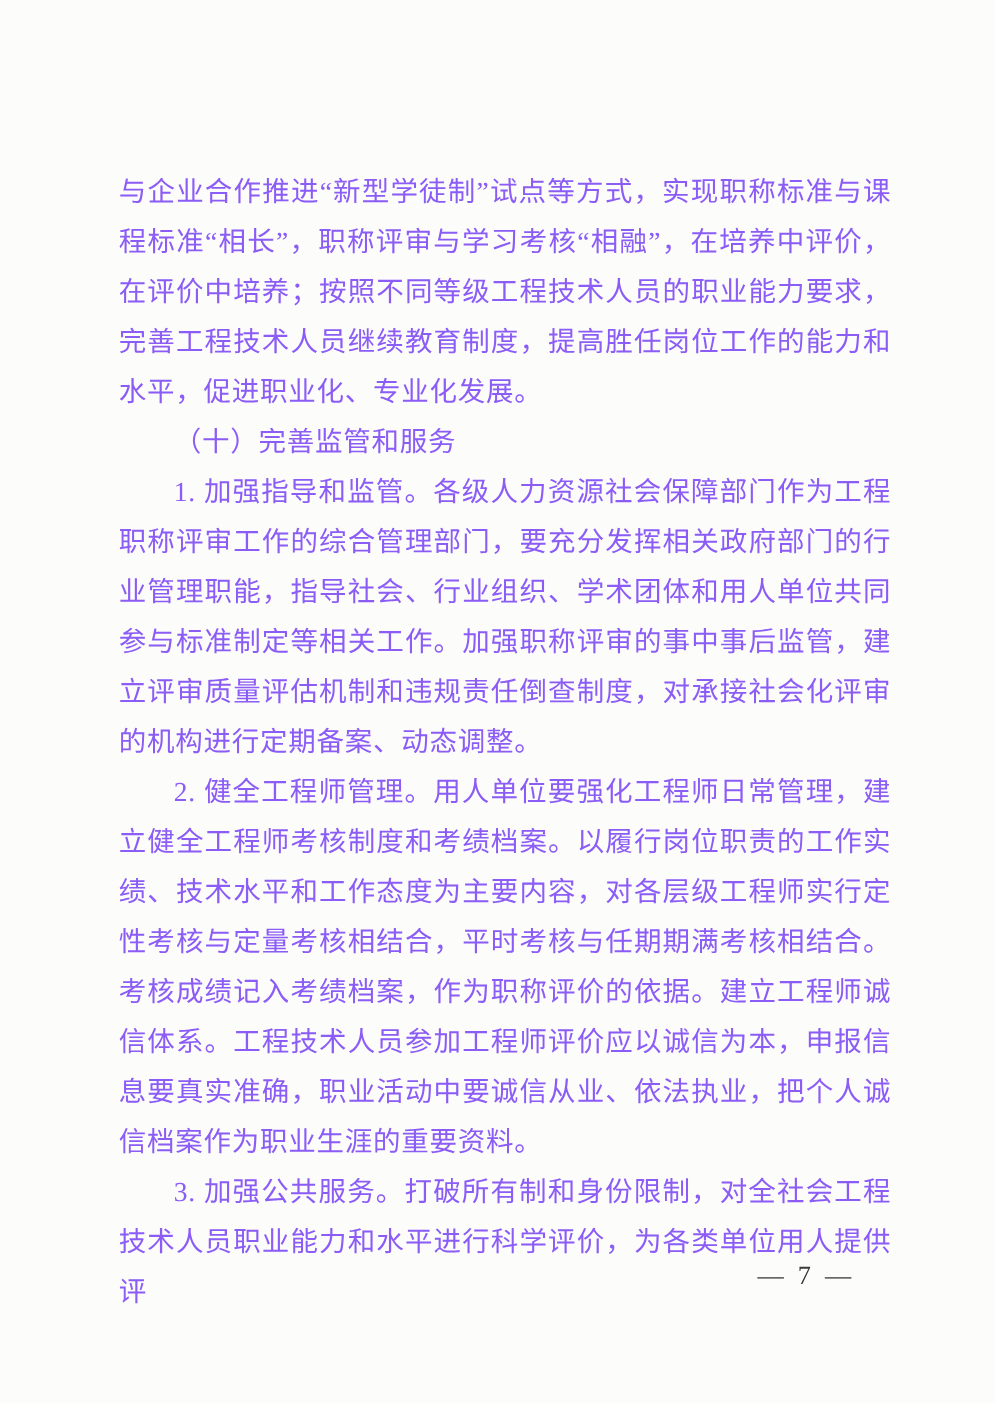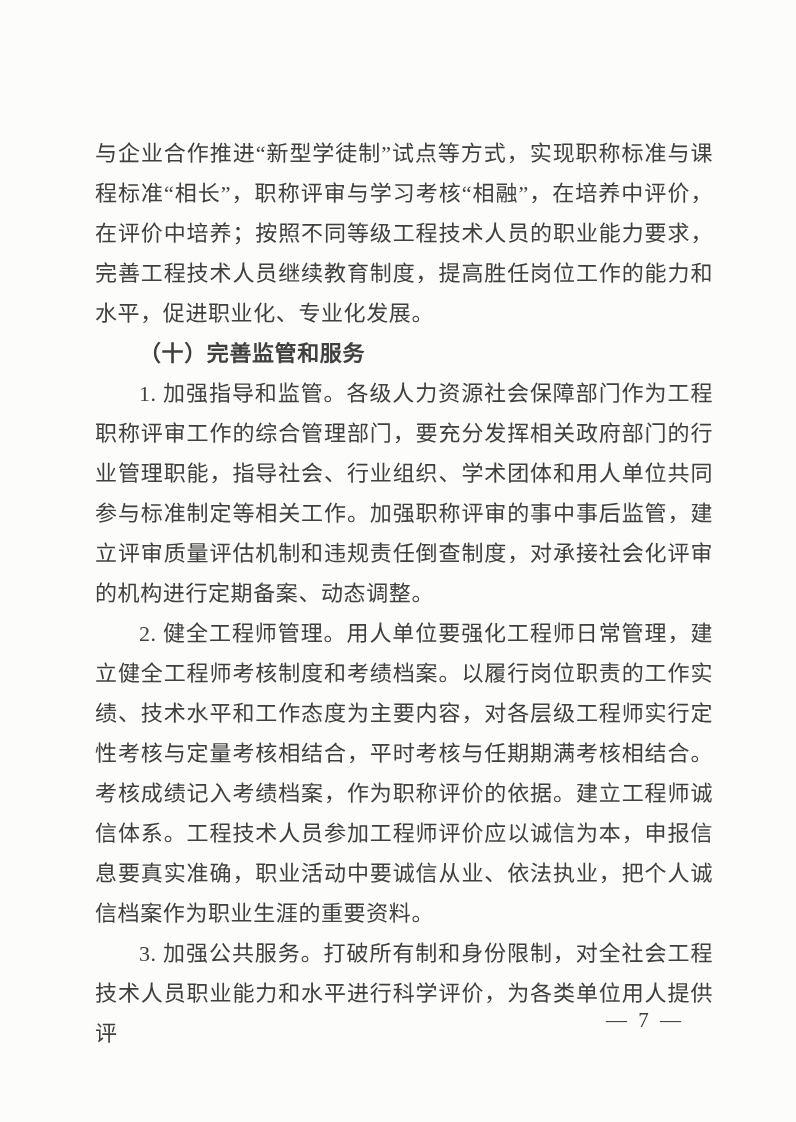--- a/index.html
+++ b/index.html
@@ -17,36 +17,36 @@
     width: 796px;
     height: 1122px;
     overflow: hidden;
     background: #fcfcfb;
   }
   .text-block {
     position: absolute;
     left: 95px;
     top: 134px;
     width: 618px;
-    color: #404040;
+    color: #8b5cf6;
     font-size: 22px;
     line-height: 40px;
     text-align: justify;
     text-justify: inter-ideograph;
     letter-spacing: 0.6px;
   }
   .text-block p {
     margin: 0;
     padding: 0;
   }
   .text-block p.indent {
     text-indent: 2em;
   }
   .text-block p.heading {
-    font-weight: 700;
+    font-weight: 400;
   }
   .page-footer {
     position: absolute;
     top: 1006px;
     right: 112px;
     font-size: 21px;
     line-height: 28px;
     color: #3a3a3a;
     letter-spacing: 3px;
     white-space: nowrap;

